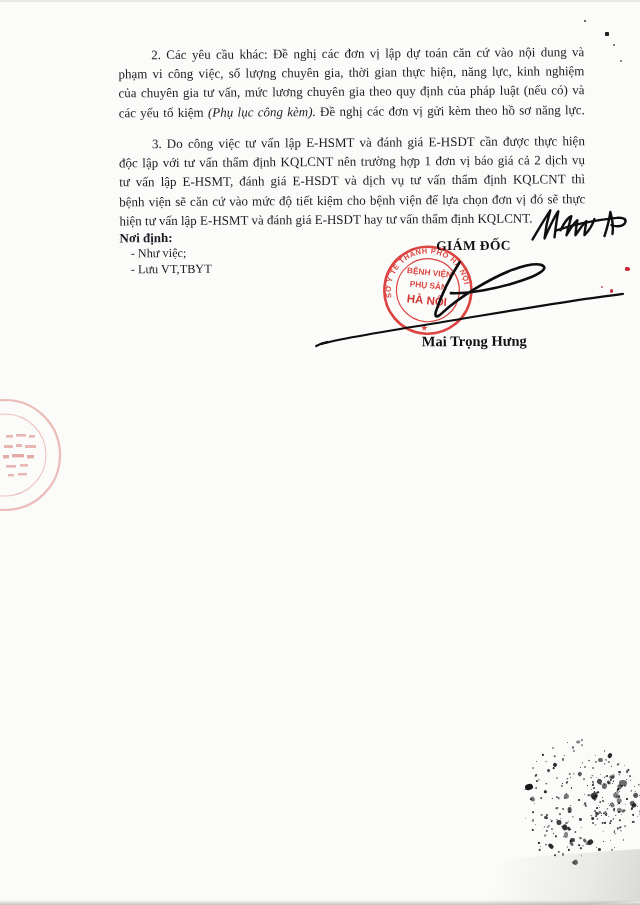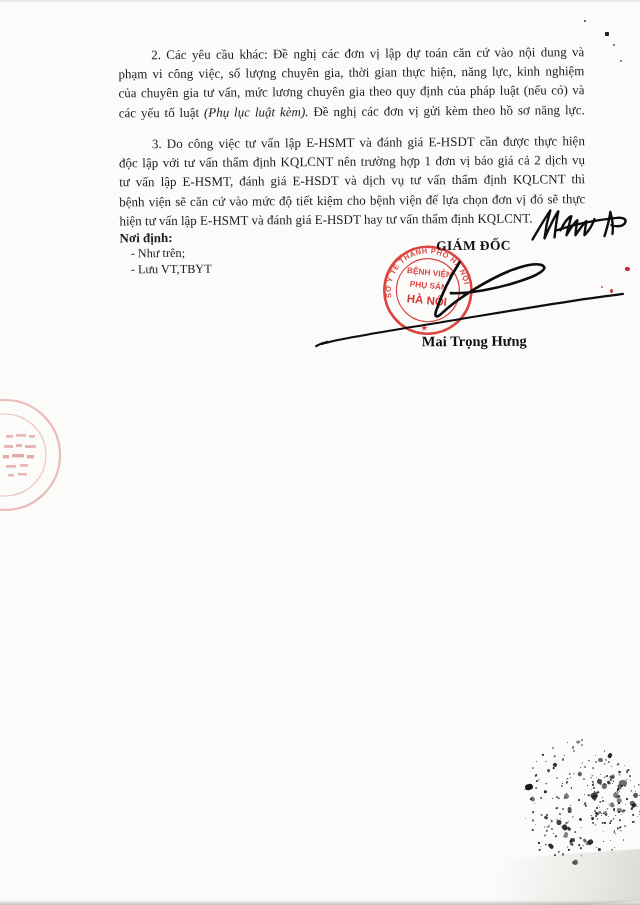--- a/index.html
+++ b/index.html
@@ -80,34 +80,34 @@
         <rect x="78" y="83" width="9" height="2.4"></rect>
     </g>
   </svg>
 
   <div class="tilt">
 
     <div id="para2" class="para">
       <div class="ln indent">2. Các yêu cầu khác: Đề nghị các đơn vị lập dự toán căn cứ vào nội dung và</div>
       <div class="ln">phạm vi công việc, số lượng chuyên gia, thời gian thực hiện, năng lực, kinh nghiệm</div>
       <div class="ln">của chuyên gia tư vấn, mức lương chuyên gia theo quy định của pháp luật (nếu có) và</div>
-      <div class="ln"><span>các yếu tố luật </span><span class="it">(Phụ lục luật kèm).</span><span> Đề nghị các đơn vị gửi kèm theo hồ sơ năng lực.</span></div>
+      <div class="ln"><span>các yếu tố kiệm </span><span class="it">(Phụ lục công kèm).</span><span> Đề nghị các đơn vị gửi kèm theo hồ sơ năng lực.</span></div>
     </div>
 
     <div id="para3" class="para">
       <div class="ln indent">3. Do công việc tư vấn lập E-HSMT và đánh giá E-HSDT cần được thực hiện</div>
       <div class="ln">độc lập với tư vấn thẩm định KQLCNT nên trường hợp 1 đơn vị báo giá cả 2 dịch vụ</div>
       <div class="ln">tư vấn lập E-HSMT, đánh giá E-HSDT và dịch vụ tư vấn thẩm định KQLCNT thì</div>
       <div class="ln">bệnh viện sẽ căn cứ vào mức độ tiết kiệm cho bệnh viện để lựa chọn đơn vị đó sẽ thực</div>
       <div class="ln natural">hiện tư vấn lập E-HSMT và đánh giá E-HSDT hay tư vấn thẩm định KQLCNT.</div>
     </div>
 
     <div id="recipients">
       <div class="head">Nơi định:</div>
-      <div class="item">- Như trên;</div>
+      <div class="item">- Như việc;</div>
       <div class="item">- Lưu VT,TBYT</div>
     </div>
 
     <div id="sigblock">
       <div class="sig-title">GIÁM ĐỐC</div>
       <div class="sig-name">Mai Trọng Hưng</div>
     </div>
 
     <svg id="seal" viewBox="0 0 92 92">
       <circle cx="46" cy="46" r="43.5" fill="none" stroke="#d93531" stroke-width="2.6"></circle>

